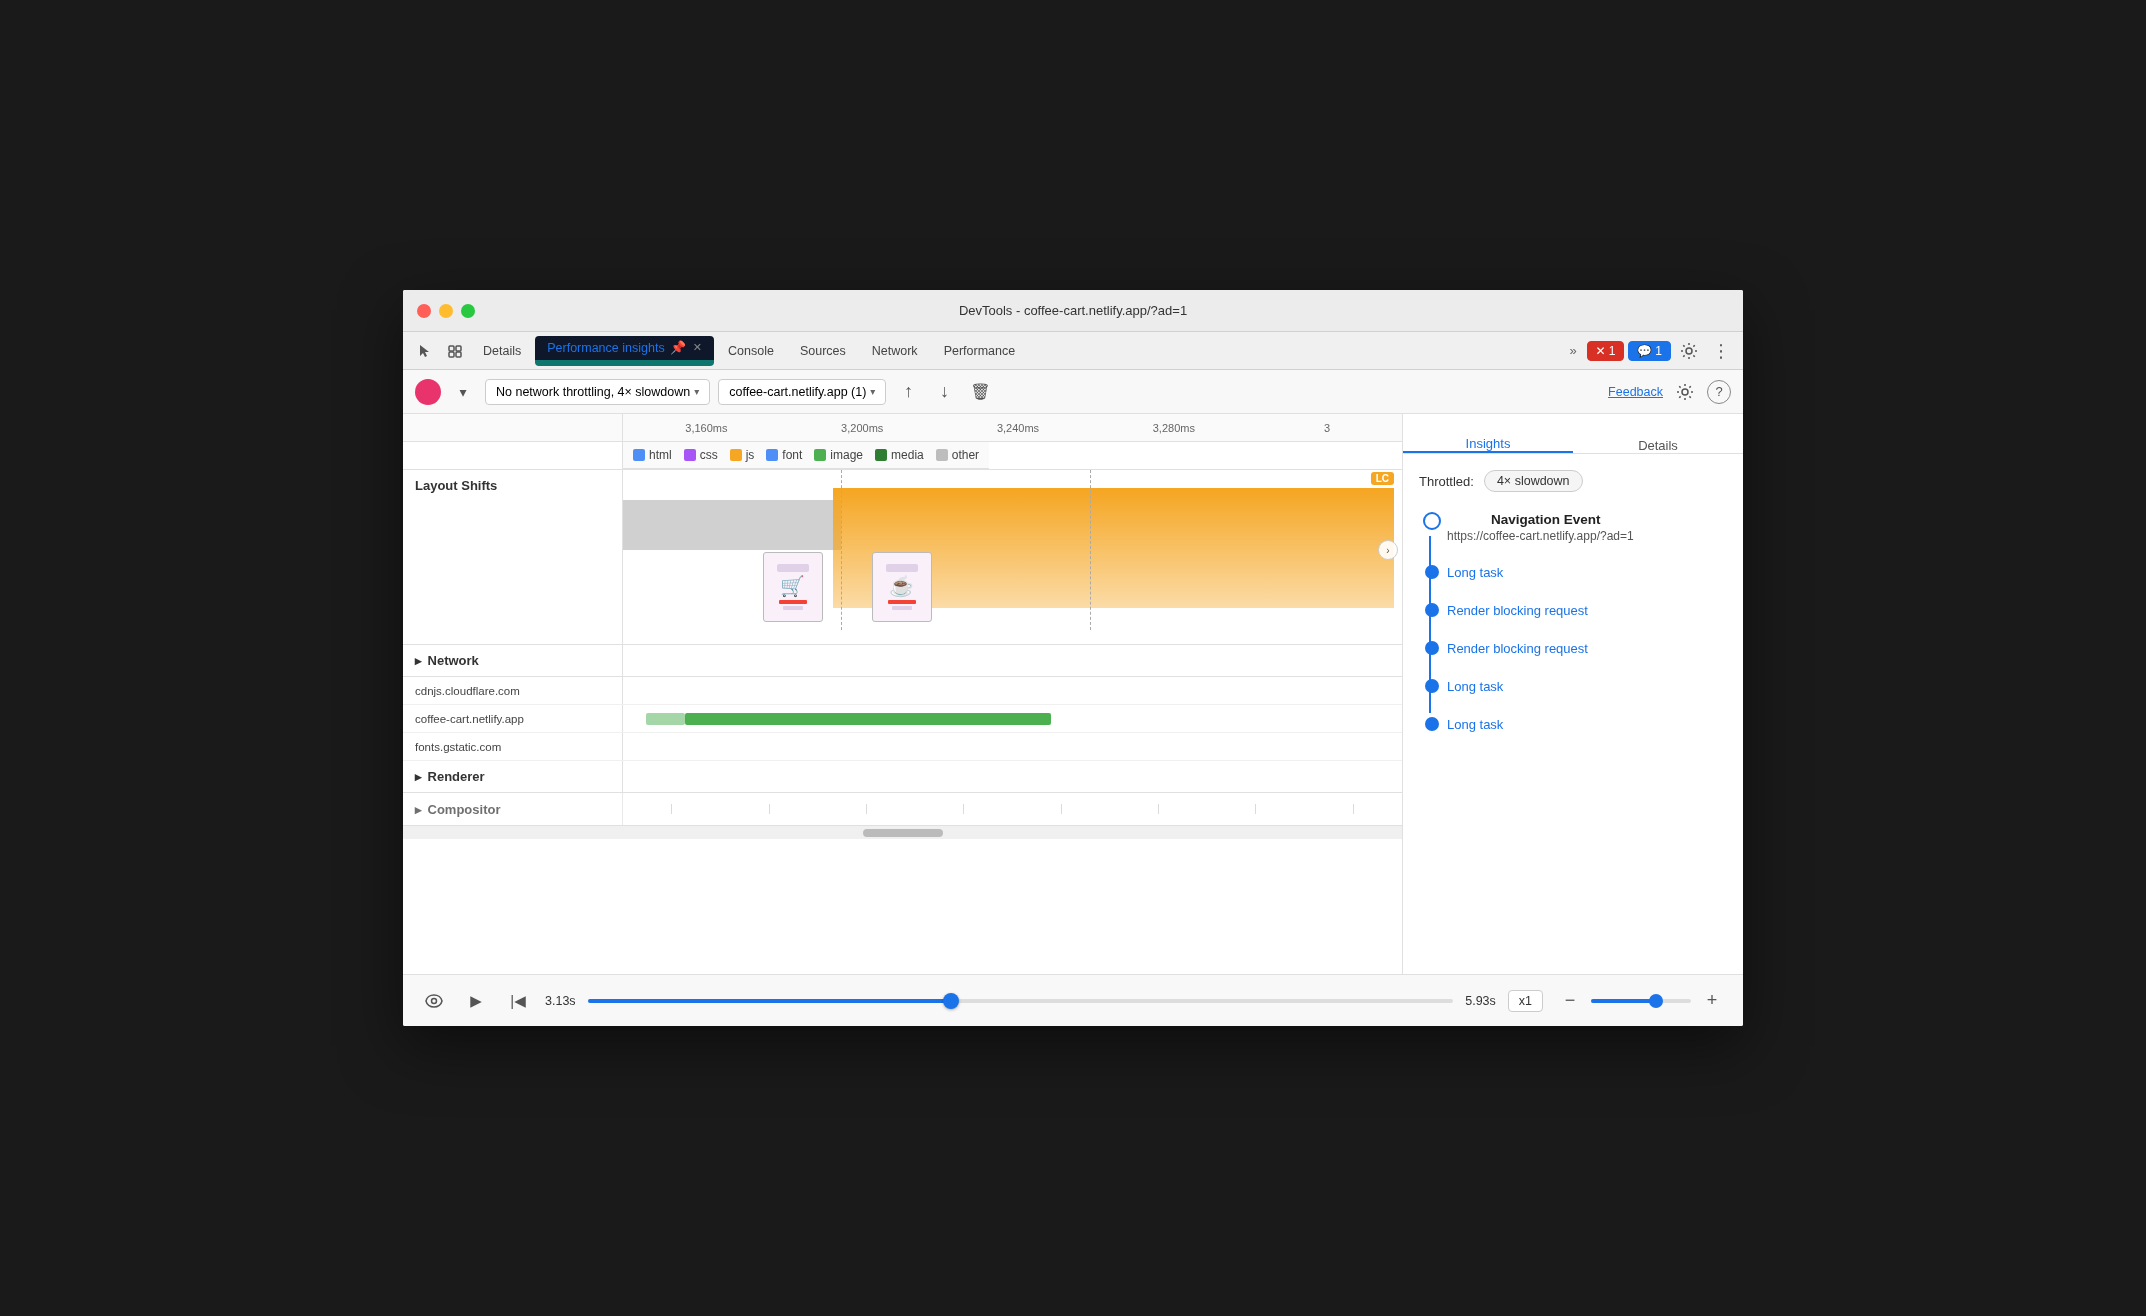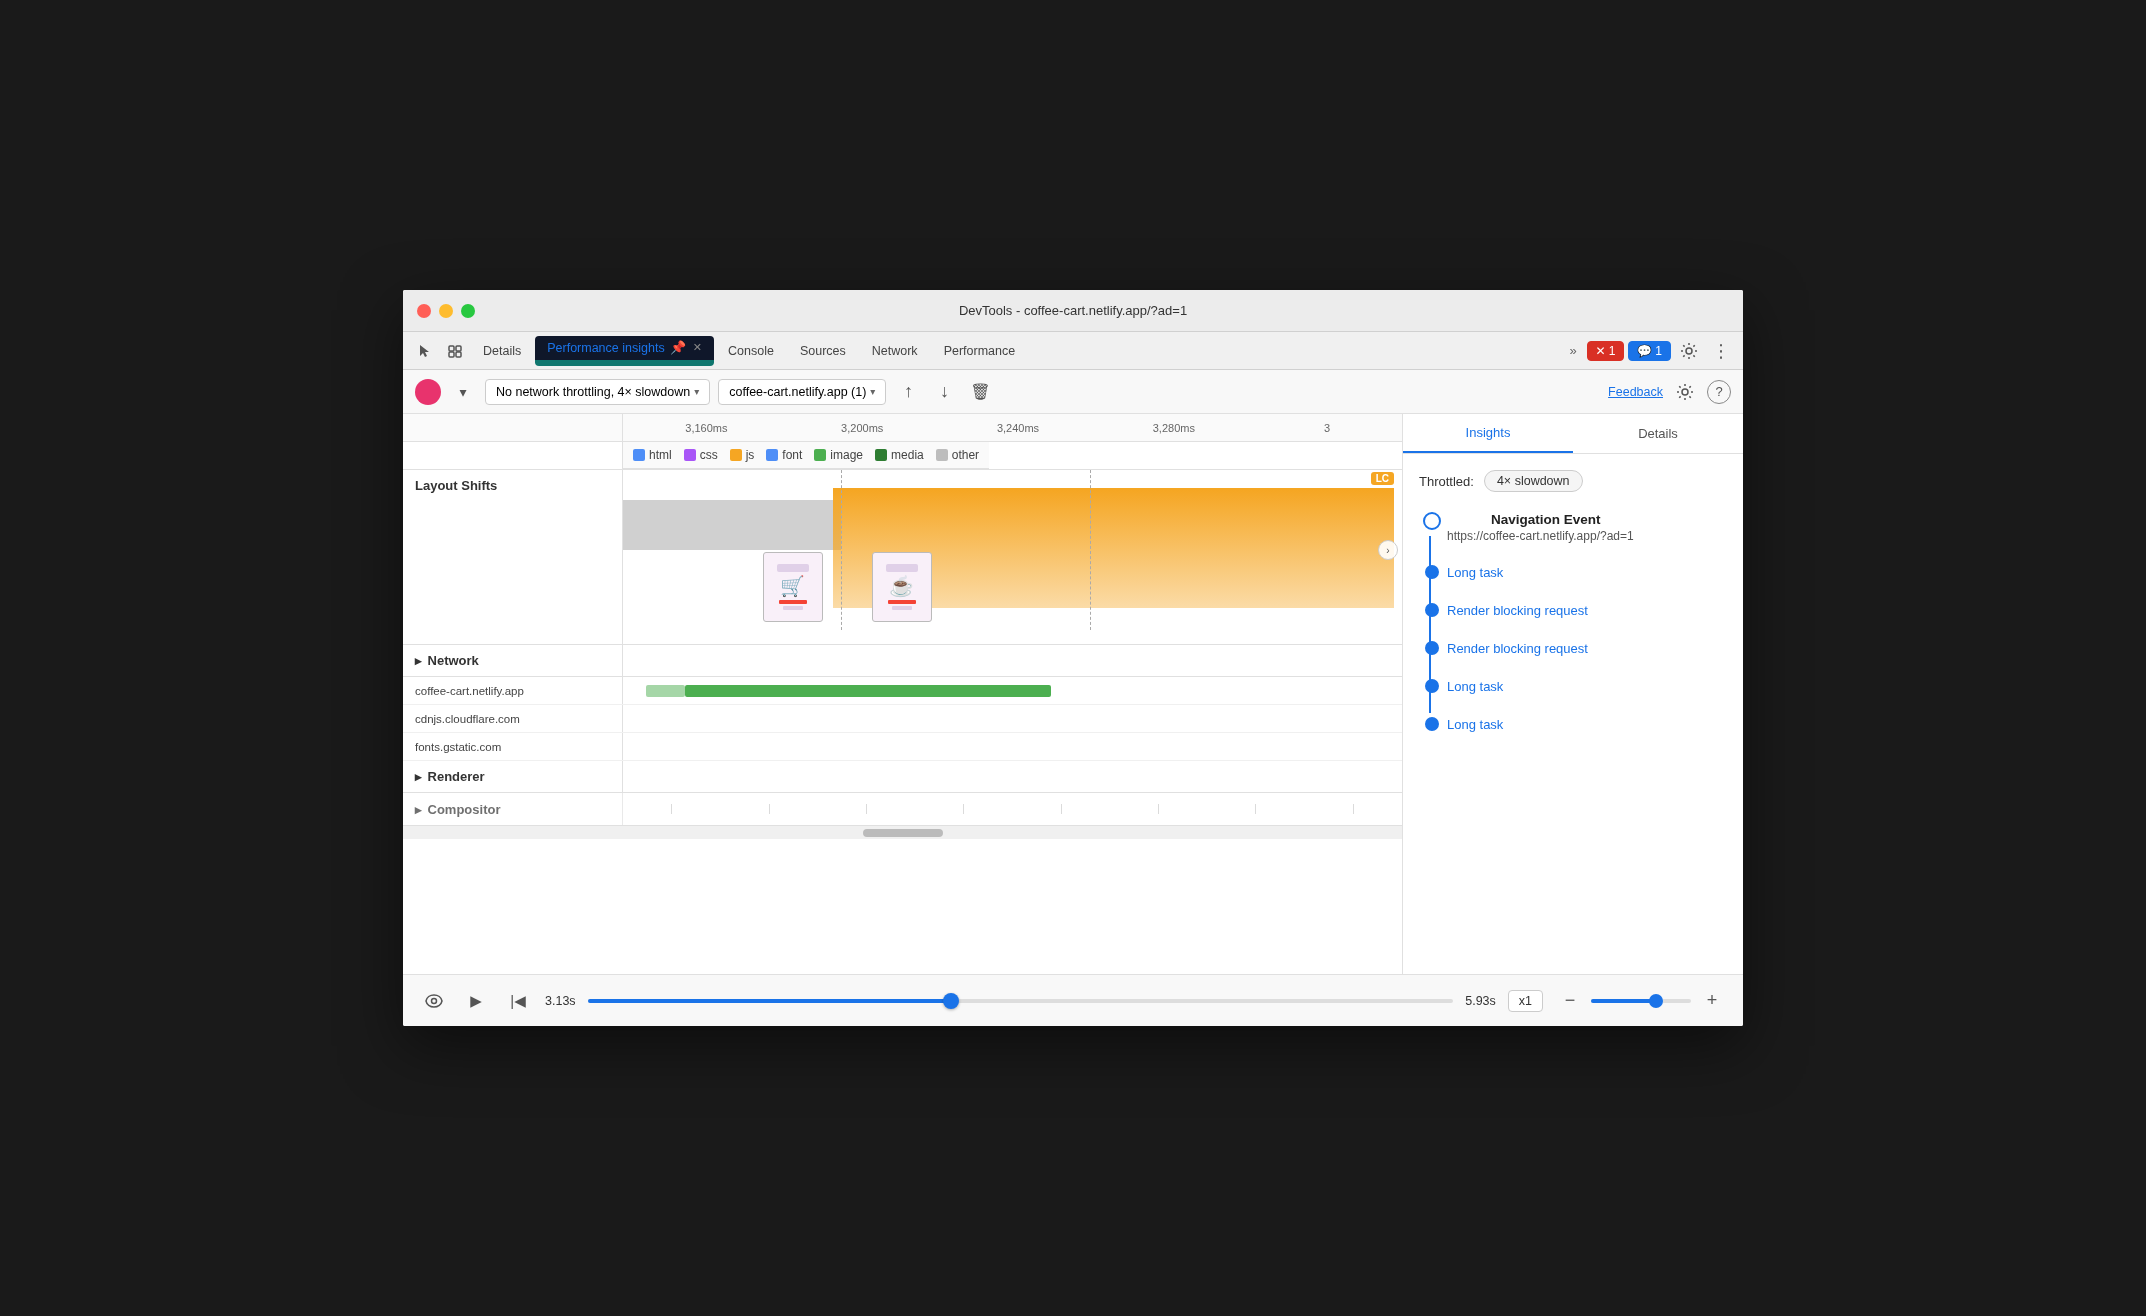--- a/index.html
+++ b/index.html
@@ -458,21 +458,21 @@
       background: #fff;
     }
     .right-tabs {
       display: flex;
       border-bottom: 1px solid #e0e0e0;
       height: 40px;
     }
     .right-tab {
       flex: 1;
       display: flex;
-      align-items: center;
+      align-items: flex-end;
       justify-content: center;
       font-size: 13px;
       cursor: pointer;
       color: #555;
     }
     .right-tab.active {
       color: #1a73e8;
       border-bottom: 2px solid #1a73e8;
       font-weight: 500;
     }
@@ -765,29 +765,29 @@
 
       <div class="network-header-row">
         <div class="network-section-label section-toggle">
           <span>▸</span>
           <span>Network</span>
         </div>
         <div style="flex:1;"></div>
       </div>
 
       <div class="net-row">
+        <div class="net-row-label">cdnjs.cloudflare.com</div>
+        <div class="net-row-content"></div>
+      </div>
+      <div class="net-row">
         <div class="net-row-label">coffee-cart.netlify.app</div>
         <div class="net-row-content">
           <div class="net-bar" style="left:3%; width:5%; background:#a5d6a7;"></div>
           <div class="net-bar" style="left:8%; width:47%; background:#4caf50;"></div>
         </div>
-      </div>
-      <div class="net-row">
-        <div class="net-row-label">cdnjs.cloudflare.com</div>
-        <div class="net-row-content"></div>
       </div>
       <div class="net-row">
         <div class="net-row-label">fonts.gstatic.com</div>
         <div class="net-row-content"></div>
       </div>
 
       <div class="renderer-row">
         <div class="renderer-label section-toggle">
           <span>▸</span>
           <span>Renderer</span>

